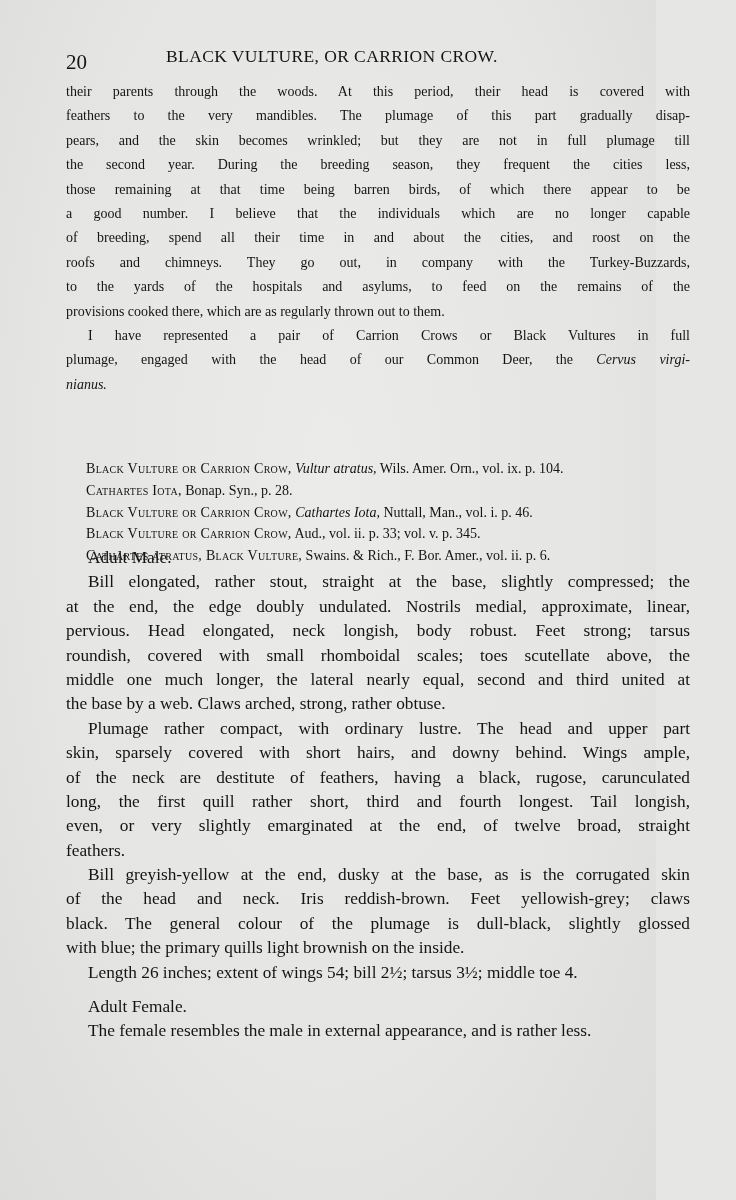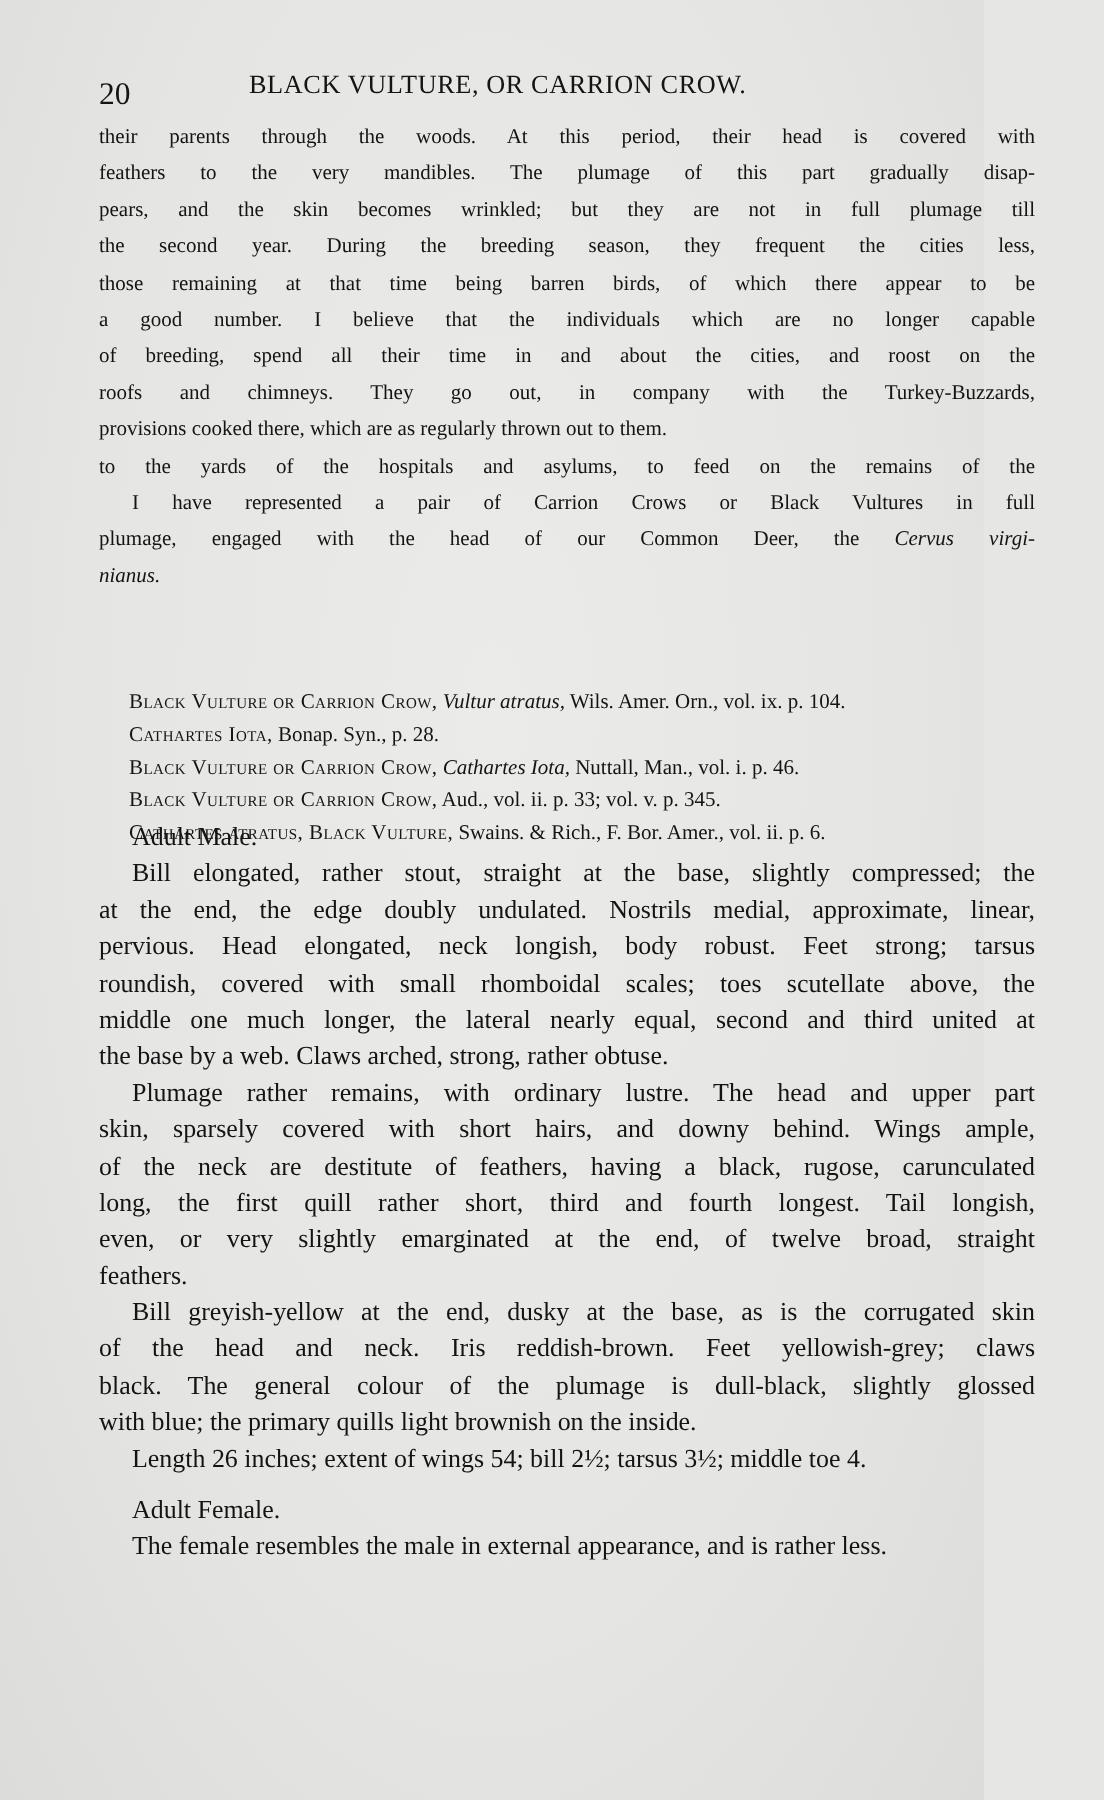--- a/index.html
+++ b/index.html
@@ -105,22 +105,22 @@
 
   <div class="body-text">
     <span class="line">their parents through the woods.   At this period, their head is covered with</span>
     <span class="line">feathers to the very mandibles.   The plumage of this part gradually disap-</span>
     <span class="line">pears, and the skin becomes wrinkled; but they are not in full plumage till</span>
     <span class="line">the second year.   During the breeding season, they frequent the cities less,</span>
     <span class="line">those remaining at that time being barren birds, of which there appear to be</span>
     <span class="line">a good number.   I believe that the individuals which are no longer capable</span>
     <span class="line">of breeding, spend all their time in and about the cities, and roost on the</span>
     <span class="line">roofs and chimneys.   They go out, in company with the Turkey-Buzzards,</span>
+    <span class="line">to the yards of the hospitals and asylums, to feed on the remains of the</span>
     <span class="line last">provisions cooked there, which are as regularly thrown out to them.</span>
-    <span class="line">to the yards of the hospitals and asylums, to feed on the remains of the</span>
 
     <span class="line indent">I have represented a pair of Carrion Crows or Black Vultures in full</span>
     <span class="line"><span>plumage, engaged with the head of our Common Deer, the </span><em>Cervus virgi-</em></span>
     <span class="line last"><em>nianus.</em></span>
   </div>
 
   <div class="synonyms">
     <span class="syn-line"><span class="sc">Black Vulture or Carrion Crow,</span> <em>Vultur atratus,</em><span> Wils. Amer. Orn., vol. ix. p. 104.</span></span>
     <span class="syn-line"><span class="sc">Cathartes Iota,</span><span> Bonap. Syn., p. 28.</span></span>
     <span class="syn-line"><span class="sc">Black Vulture or Carrion Crow,</span> <em>Cathartes Iota,</em><span> Nuttall, Man., vol. i. p. 46.</span></span>
@@ -131,21 +131,21 @@
   <div class="block2">
     <span class="line last indent">Adult Male.</span>
 
     <span class="line indent">Bill elongated, rather stout, straight at the base, slightly compressed; the</span>
     <span class="line">at the end, the edge doubly undulated.   Nostrils medial, approximate, linear,</span>
     <span class="line">pervious.   Head elongated, neck longish, body robust.   Feet strong; tarsus</span>
     <span class="line">roundish, covered with small rhomboidal scales; toes scutellate above, the</span>
     <span class="line">middle one much longer, the lateral nearly equal, second and third united at</span>
     <span class="line last">the base by a web.   Claws arched, strong, rather obtuse.</span>
 
-    <span class="line indent">Plumage rather remains, with ordinary lustre.   The head and upper part</span>
+    <span class="line indent">Plumage rather compact, with ordinary lustre.   The head and upper part</span>
     <span class="line">skin, sparsely covered with short hairs, and downy behind.   Wings ample,</span>
     <span class="line">of the neck are destitute of feathers, having a black, rugose, carunculated</span>
     <span class="line">long, the first quill rather short, third and fourth longest.   Tail longish,</span>
     <span class="line">even, or very slightly emarginated at the end, of twelve broad, straight</span>
     <span class="line last">feathers.</span>
 
     <span class="line indent">Bill greyish-yellow at the end, dusky at the base, as is the corrugated skin</span>
     <span class="line">of the head and neck.   Iris reddish-brown.   Feet yellowish-grey; claws</span>
     <span class="line">black.   The general colour of the plumage is dull-black, slightly glossed</span>
     <span class="line last">with blue; the primary quills light brownish on the inside.</span>

